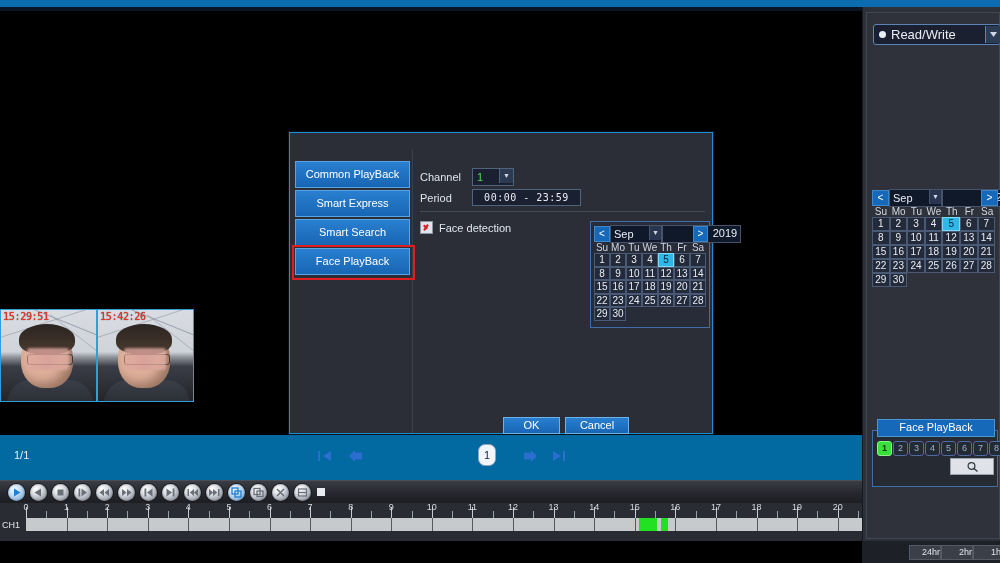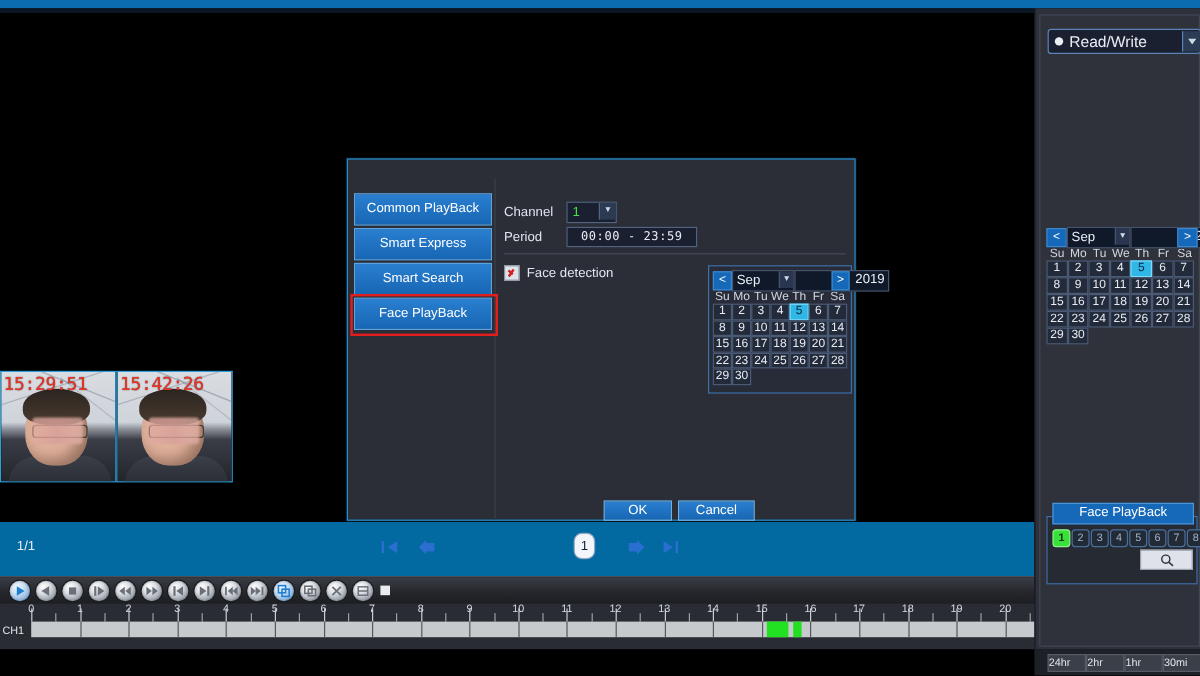--- a/index.html
+++ b/index.html
@@ -38,21 +38,21 @@
      background:radial-gradient(ellipse at 40% 38%, #e6bba6 0%, #dcae98 45%, #c09580 78%, #9b7664 100%);
      box-shadow:inset -6px -4px 10px rgba(90,60,45,.35);}
   .thumb .hair{position:absolute;left:18px;top:14px;width:56px;height:30px;border-radius:50% 50% 38% 38%;
      background:linear-gradient(#2b2420,#4a3b30);}
   .thumb .glass{position:absolute;left:26px;top:44px;width:44px;height:9px;border:1px solid #2a2622;border-radius:3px;opacity:.8;}
   .thumb .blur{position:absolute;left:26px;top:38px;width:42px;height:22px;
      background:linear-gradient(90deg,rgba(226,170,160,.75),rgba(214,158,152,.85),rgba(228,178,168,.7));
      filter:blur(1px);border-radius:3px;}
   .thumb .body{position:absolute;left:6px;top:70px;width:86px;height:26px;border-radius:24px 24px 0 0;
      background:linear-gradient(#3b3f48,#282b32);}
-  .thumb .ts{position:absolute;left:2px;top:1px;font-size:15px;color:#ee3322;
+  .thumb .ts{position:absolute;left:2px;top:1px;font-size:10px;color:#ee3322;
      font-family:"DejaVu Sans Mono","Liberation Mono",monospace;letter-spacing:-0.3px;
      text-shadow:0 0 1px rgba(0,0,0,.8);}
 
   
   .pager{position:absolute;left:0;top:435px;width:862px;height:45px;background:#0369a1;}
   .pager .count{position:absolute;left:14px;top:14px;font-size:11px;color:#e8eef6;}
   .pager .navs{position:absolute;left:300px;top:8px;width:280px;height:28px;}
   .pager .nav{position:absolute;top:4px;width:20px;height:18px;cursor:pointer;}
   .pager .nav svg{display:block;}
   .pager .pageno{position:absolute;left:178px;top:1px;width:16px;height:20px;border:1px solid #8fa6c0;
@@ -75,21 +75,21 @@
   .ruler .tkm{position:absolute;top:4px;width:1px;height:11px;background:#c8ccd3;}
   .ruler .lbl{position:absolute;top:-1px;font-size:9px;color:#d5d9e0;transform:translateX(-50%);}
   .chlabel{position:absolute;left:2px;top:17px;font-size:9px;color:#e3e7ee;}
   .track{position:absolute;left:26px;top:15px;width:974px;height:13px;background:#c7cacd;cursor:pointer;}
   .track .seg{position:absolute;top:0;height:13px;background:#22e022;}
   .track .vline{position:absolute;top:0;width:1px;height:13px;background:#55585c;}
 
   
   .scalebar{position:absolute;left:862px;top:541px;width:138px;height:22px;background:#1e2027;}
   .scalebtn{position:absolute;top:4px;height:13px;background:#3b3f48;border:1px solid #555a64;
-     color:#e0e4ea;font-size:9px;line-height:13px;text-align:left;cursor:pointer;}
+     color:#e0e4ea;font-size:9px;line-height:13px;text-align:right;cursor:pointer;margin-left:36px;}
 
   
   .rpanel{position:absolute;left:862px;top:7px;width:138px;height:534px;background:#2e313a;border-left:1px solid #171920;}
   .rp-inner{position:absolute;left:3px;top:5px;width:132px;height:525px;border:1px solid #3f4754;background:#2f323b;}
 
   .hdd{position:absolute;left:6px;top:11px;width:126px;height:19px;
      border:1px solid #5b83b6;border-radius:3px;background:#1a2030;display:flex;align-items:center;cursor:pointer;}
   .hdd .dot{width:7px;height:7px;border-radius:50%;background:#e9eef5;margin:0 5px 0 5px;flex:0 0 auto;}
   .hdd .txt{flex:1;font-size:13px;color:#e8edf4;}
   .hdd .arrow{width:14px;height:17px;background:#2c3c55;border-left:1px solid #5b83b6;

